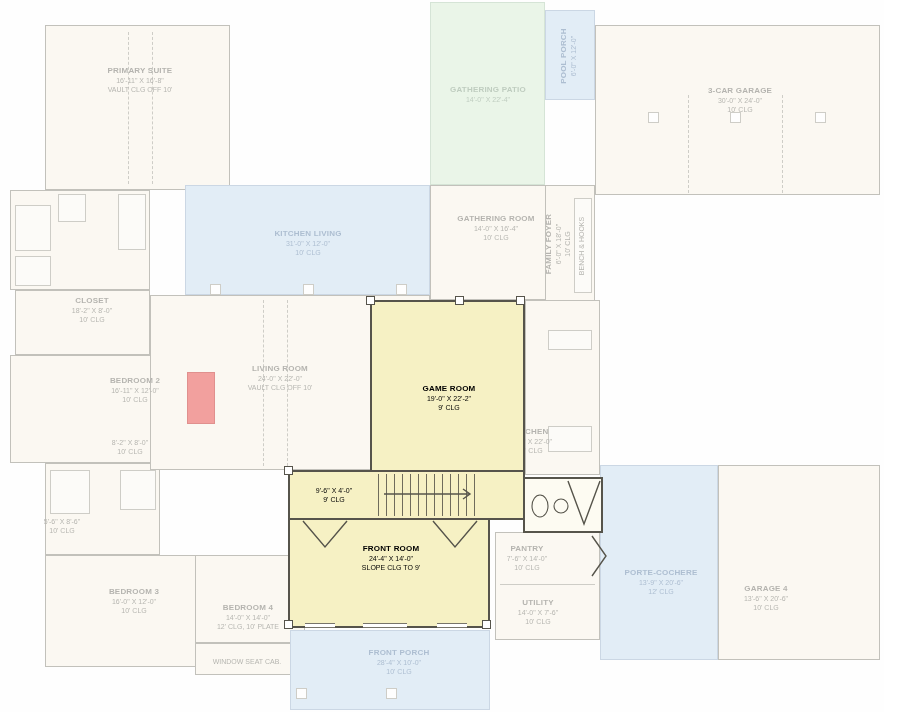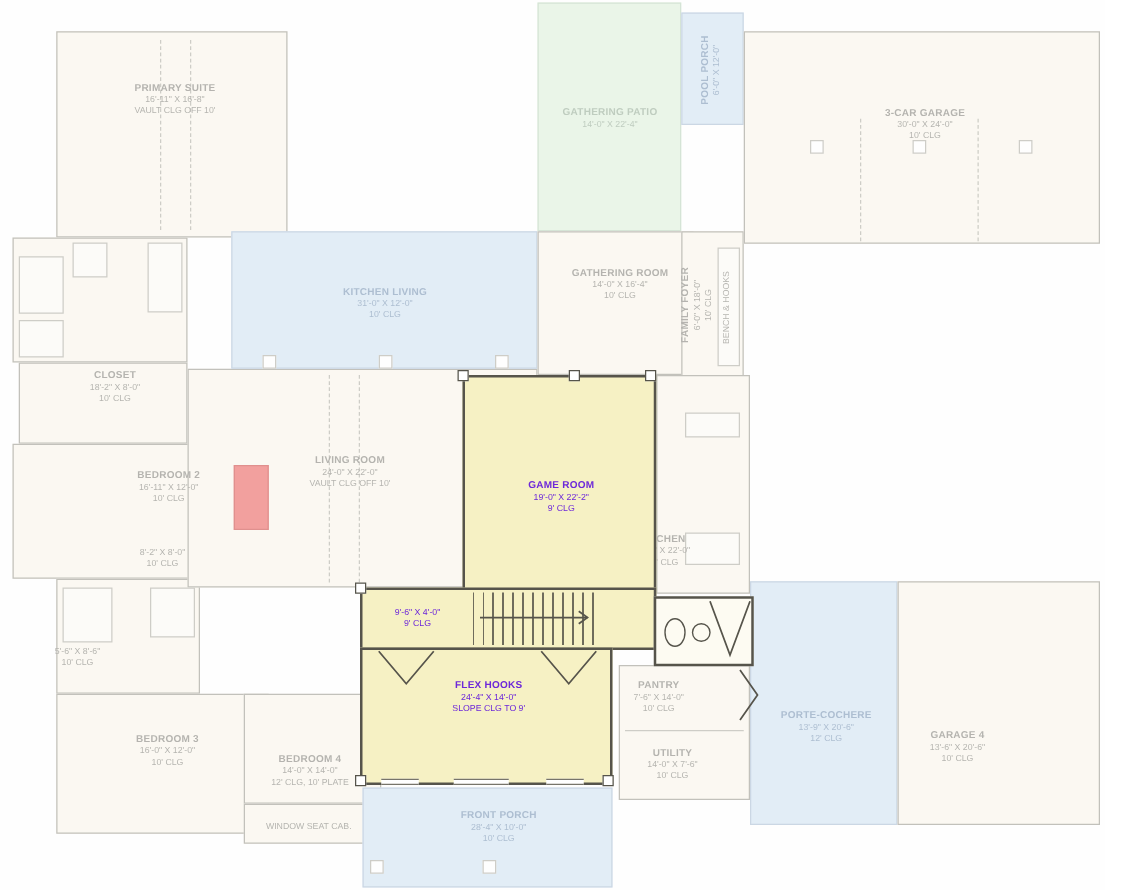--- a/index.html
+++ b/index.html
@@ -15,21 +15,21 @@
   
   .lbl{position:absolute;text-align:center;color:#514e44;line-height:1.3;transform:translate(-50%,-50%);white-space:nowrap;}
   .lbl.blue-txt{color:#3f6794;}
   .lbl.vert{transform:translate(-50%,-50%) rotate(-90deg);}
   .rname{font-size:8px;font-weight:bold;letter-spacing:.2px;}
   .rdim{font-size:7px;}
   
   .hl{position:absolute;inset:0;}
   .room-hl{position:absolute;background:#f6f1c4;border:2.4px solid #56544b;box-sizing:border-box;}
   .room-hl.white{background:#fdfbf2;}
-  .hl .lbl{color:#6d28d9;}
+  .hl .lbl{color:#000000;}
   .hl .rname{font-size:8px;}
   .stairs{position:absolute;background:repeating-linear-gradient(90deg,#6f6c5c 0 1px,transparent 1px 8px);}
   .col-mark{position:absolute;width:9px;height:9px;background:#fff;border:1.7px solid #56544b;box-sizing:border-box;}
   .win{position:absolute;height:5px;background:#fff;border-top:1.2px solid #77746a;border-bottom:1.2px solid #77746a;box-sizing:border-box;}
   .fireplace{position:absolute;background:#f2a09e;border:1.5px solid #e0908e;box-sizing:border-box;}
   svg.overlay{position:absolute;left:0;top:0;}
 </style>
 </head>
 <body>
 
@@ -235,19 +235,19 @@
     <div class="lbl" style="left:449px;top:398px;">
       <div class="rname">GAME ROOM</div>
       <div class="rdim">19'-0" X 22'-2"</div>
       <div class="rdim">9' CLG</div>
     </div>
     <div class="lbl" style="left:334px;top:495px;">
       <div class="rdim">9'-6" X 4'-0"</div>
       <div class="rdim">9' CLG</div>
     </div>
     <div class="lbl" style="left:391px;top:558px;">
-      <div class="rname">FLEX HOOKS</div>
+      <div class="rname">FRONT ROOM</div>
       <div class="rdim">24'-4" X 14'-0"</div>
       <div class="rdim">SLOPE CLG TO 9'</div>
     </div>
   </div>
 
 </div>
 
 </body></html>

